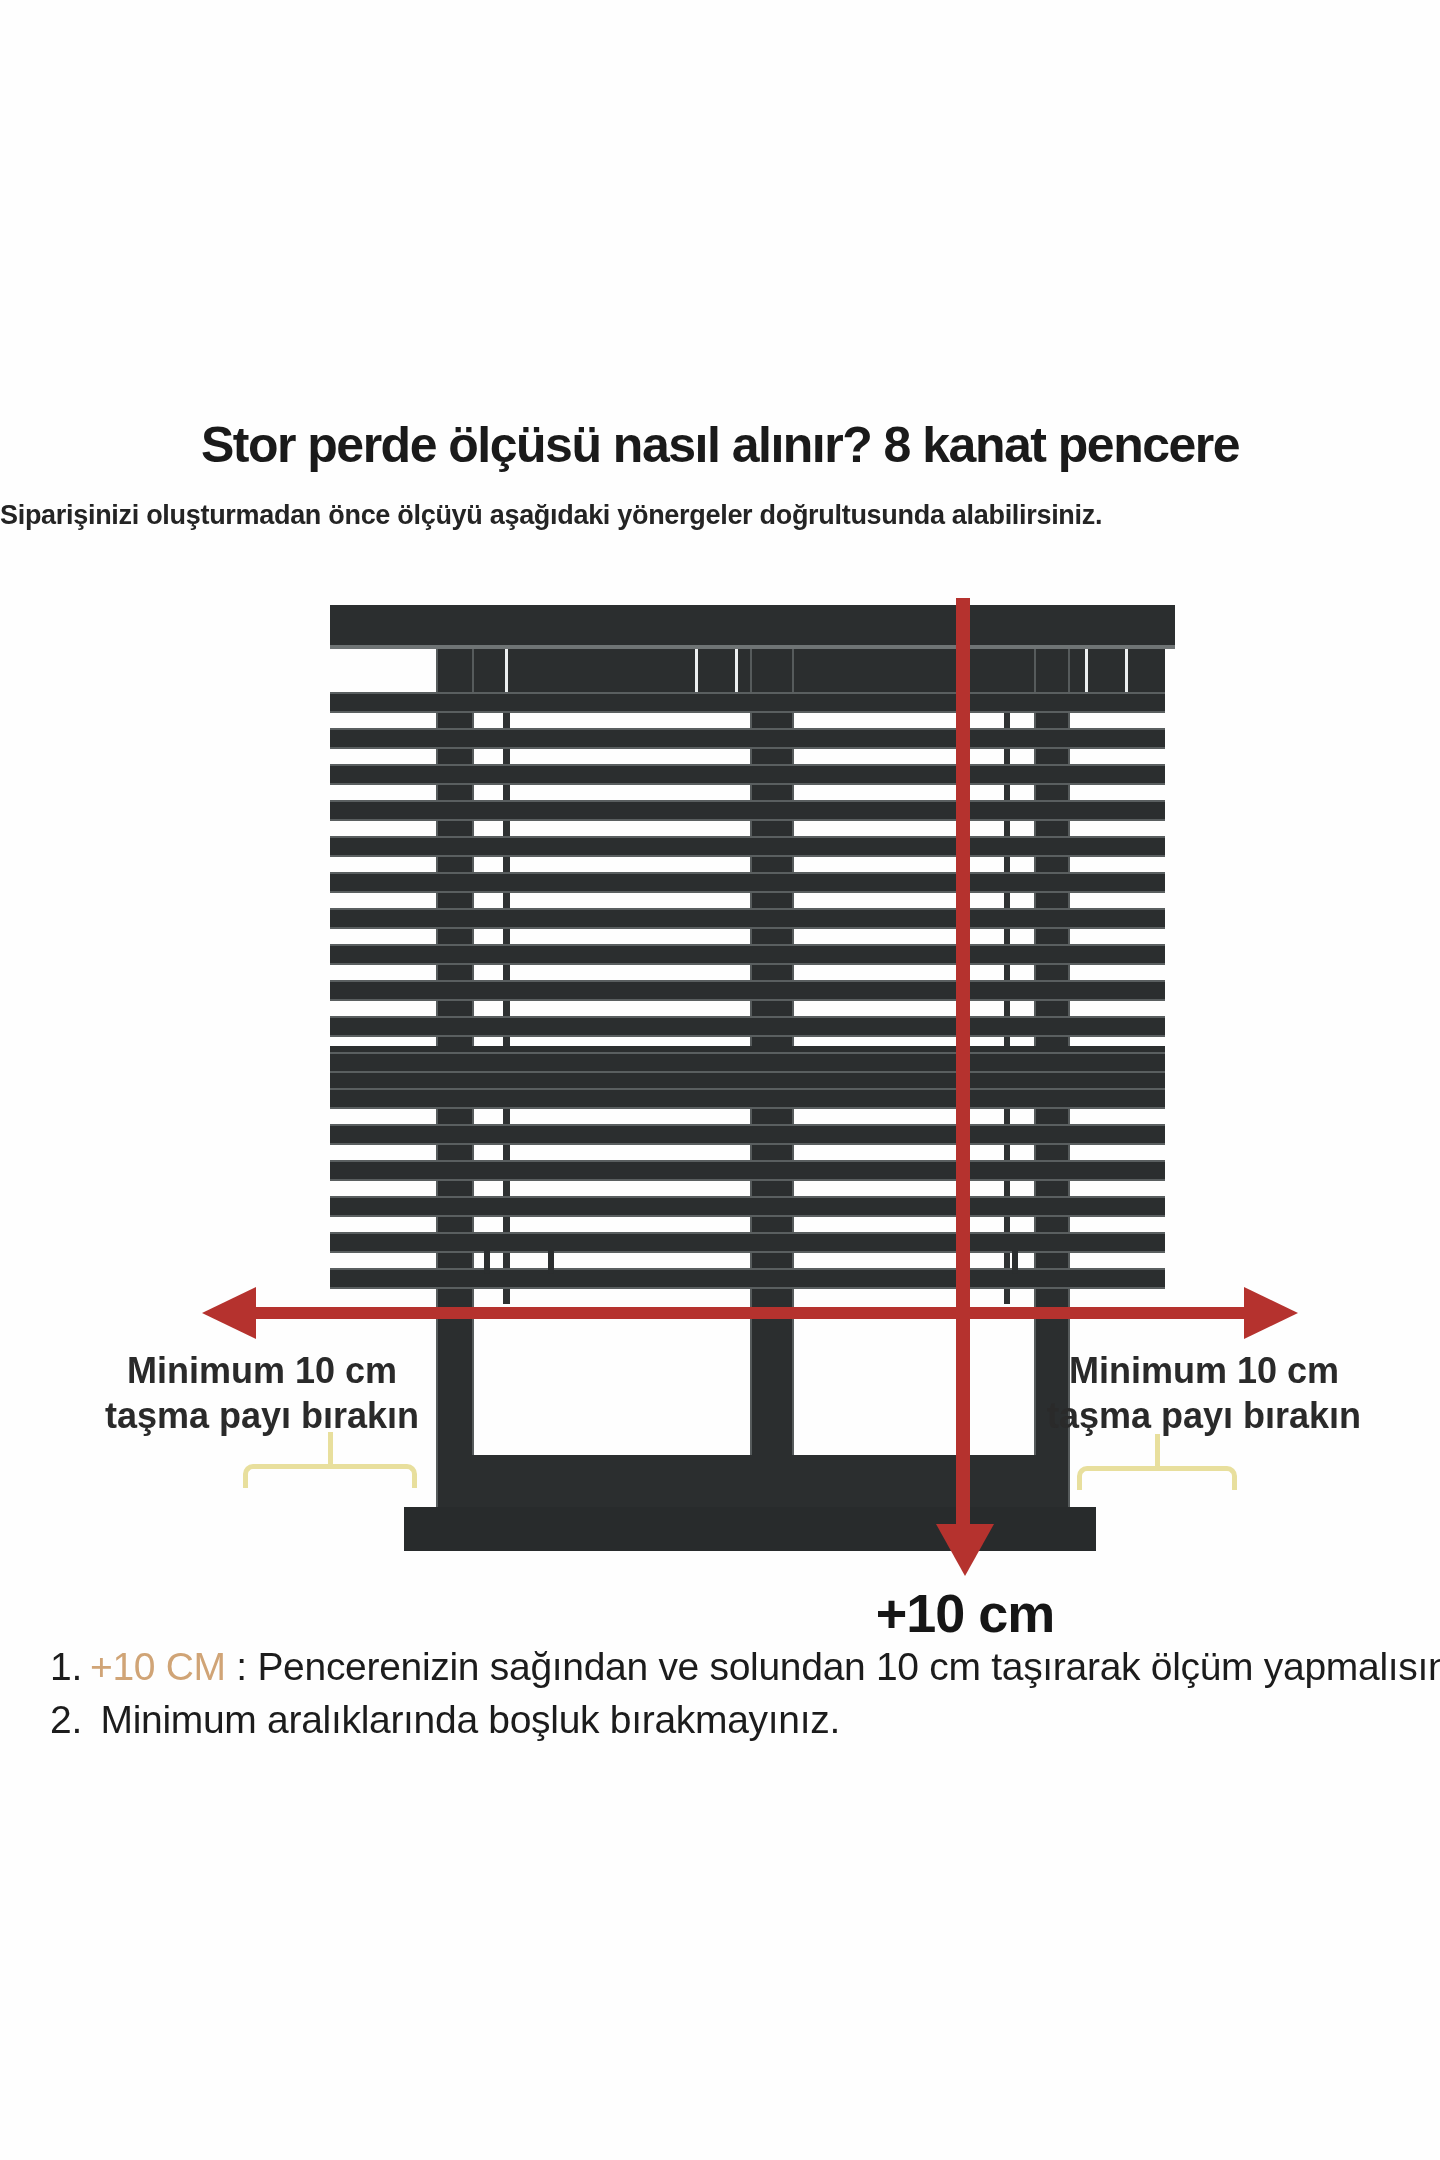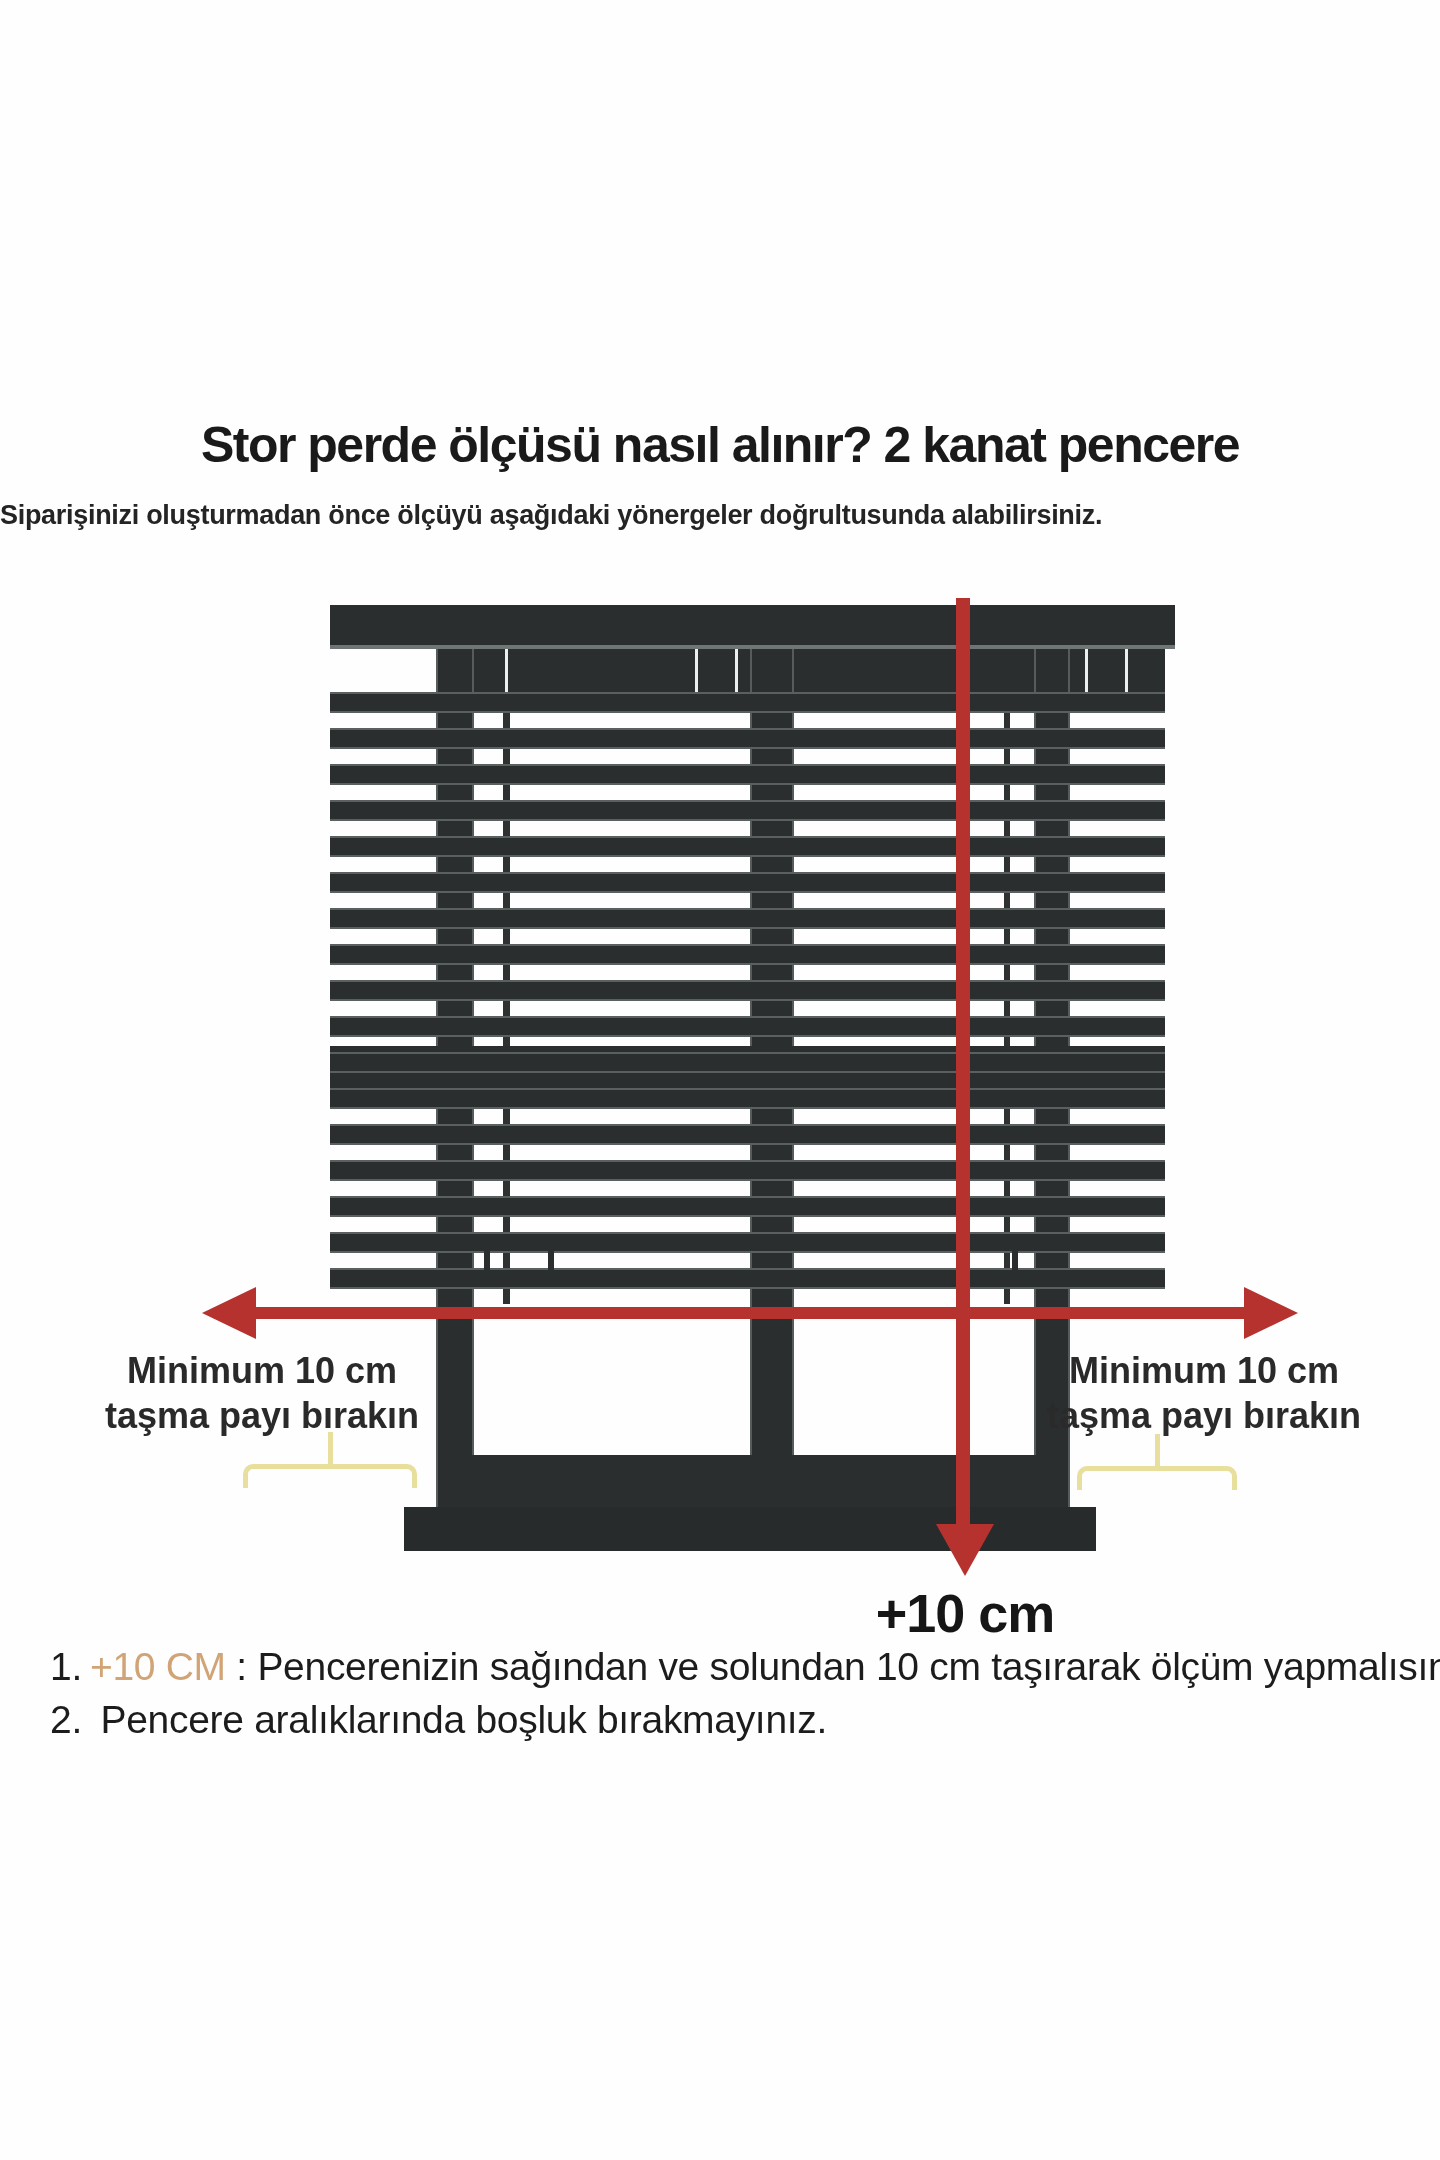--- a/index.html
+++ b/index.html
@@ -114,21 +114,21 @@
     line-height:53px; white-space:nowrap;
   }
   .footer .hl { color:#d0a476; }
   .footer .num { margin-right:8px; }
 </style>
 </head>
 <body>
 
 <div class="stage">
 
-  <div class="title">Stor perde ölçüsü nasıl alınır? 2 kanat pencere</div>
+  <div class="title">Stor perde ölçüsü nasıl alınır? 8 kanat pencere</div>
   <div class="subtitle">Siparişinizi oluşturmadan önce ölçüyü aşağıdaki yönergeler doğrultusunda alabilirsiniz.</div>
 
   <div class="diagram">
 
     <div class="valance"></div>
 
     <div class="top-band">
       <div class="tab-line" style="left:12px"></div>
       <div class="tab-line" style="left:67px"></div>
       <div class="tab-line" style="left:257px"></div>
@@ -186,17 +186,17 @@
     </div>
 
     <div class="plus10">+10 cm</div>
   </div>
 
   <div class="footer">
     <div>
       <span class="num">1.</span><span class="hl">+10 CM</span><span> : Pencerenizin sağından ve solundan 10 cm taşırarak ölçüm yapmalısınız.</span>
     </div>
     <div>
-      <span class="num">2.</span><span> Pencere aralıklarında boşluk bırakmayınız.</span>
+      <span class="num">2.</span><span> Minimum aralıklarında boşluk bırakmayınız.</span>
     </div>
   </div>
 
 </div>
 
 </body></html>

